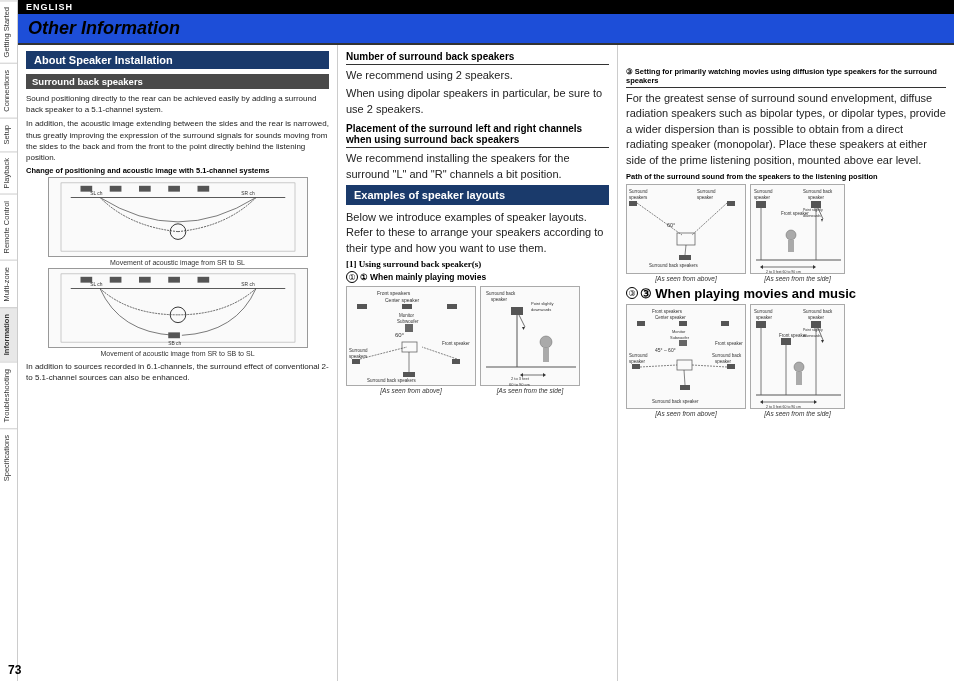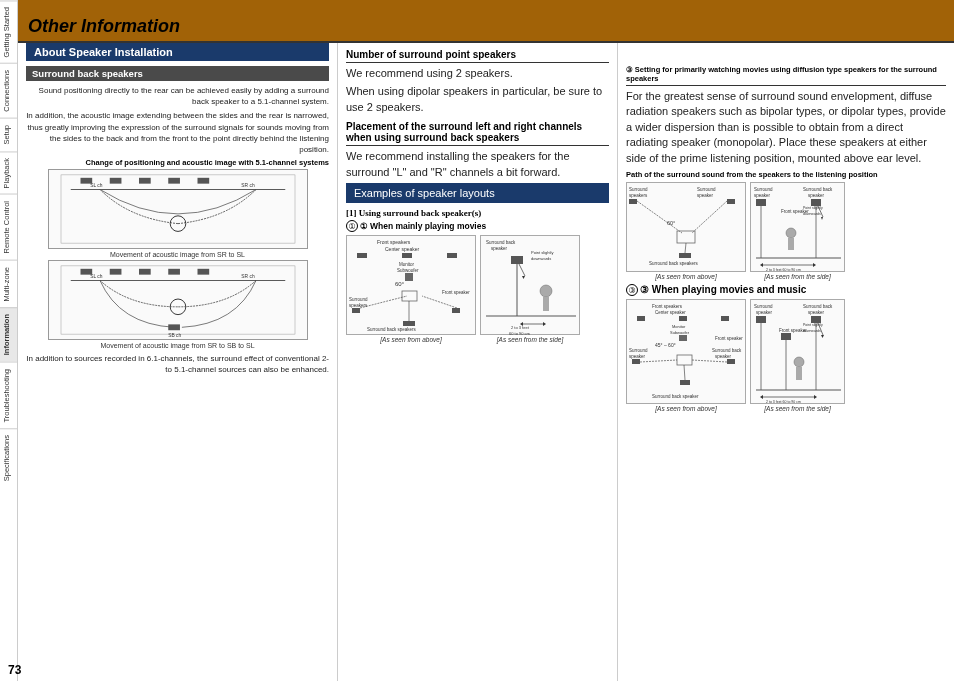--- a/index.html
+++ b/index.html
@@ -52,43 +52,43 @@
       background: #000;
       color: #fff;
       font-size: 9px;
       font-weight: bold;
       padding: 2px 8px;
       letter-spacing: 1px;
     }
 
     
     .page-header {
-      background: #a16207;
-      padding: 16px 10px 4px 10px;
+      background: #1d4ed8;
+      padding: 4px 10px 4px 10px;
       border-bottom: 2px solid #333;
     }
     .page-header h1 {
       font-size: 18px;
       font-weight: bold;
       color: #000;
       font-style: italic;
     }
 
     
     .content {
       display: flex;
       flex: 1;
       overflow: hidden;
     }
 
     
     .left-col {
       width: 320px;
       border-right: 1px solid #ccc;
-      padding: 0 8px;
+      padding: 6px 8px;
       overflow: hidden;
     }
 
     
     .section-header {
       background: #1a3a6b;
       color: #fff;
       font-size: 11px;
       font-weight: bold;
       padding: 3px 8px;
@@ -102,27 +102,26 @@
       font-weight: bold;
       padding: 2px 6px;
       margin-bottom: 4px;
     }
 
     .left-col p {
       font-size: 8px;
       line-height: 1.4;
       color: #222;
       margin-bottom: 3px;
-      text-align: right;
     }
 
     .diagram-label {
       font-size: 7.5px;
       font-weight: bold;
-      text-align: right;
+      text-align: left;
       margin: 3px 0 2px 0;
     }
 
     
     .diagram-container {
       display: flex;
       justify-content: center;
       margin: 2px 0;
     }
 
@@ -181,21 +180,21 @@
       font-size: 11px;
       line-height: 1.4;
       color: #222;
       margin-bottom: 3px;
     }
 
     .examples-header {
       background: #1a3a6b;
       color: #fff;
       font-size: 11px;
-      font-weight: normal;
+      font-weight: bold;
       padding: 4px 8px;
       margin-bottom: 5px;
     }
 
     .numbered-item {
       font-size: 9px;
       font-weight: bold;
       margin: 3px 0 2px 0;
       font-family: Liberation Serif, serif;
     }
@@ -256,20 +255,23 @@
   <div class="sidebar-tab">Playback</div>
   <div class="sidebar-tab">Remote Control</div>
   <div class="sidebar-tab">Multi-zone</div>
   <div class="sidebar-tab active">Information</div>
   <div class="sidebar-tab">Troubleshooting</div>
   <div class="sidebar-tab">Specifications</div>
 </div>
 
 <div class="main">
 
+  <div class="top-banner">
+    <span>ENGLISH</span>
+  </div>
 
   <div class="page-header">
     <h1 class="italic-bold">Other Information</h1>
   </div>
 
   <div class="content">
 
     <div class="left-col">
       <div class="section-header">About Speaker Installation</div>
       <div class="subsection-header">Surround back speakers</div>
@@ -334,28 +336,29 @@
       <div class="movement-label">Movement of acoustic image from SR to SB to SL</div>
 
       <p class="body-text" style="margin-top:4px;">In addition to sources recorded in 6.1-channels, the surround effect of conventional 2- to 5.1-channel sources can also be enhanced.</p>
 
       <div class="page-number">73</div>
     </div>
 
     <div class="right-col">
 
       <div class="middle-col">
-        <div class="section-heading">Number of surround point speakers</div>
+        <div class="section-heading">Number of surround back speakers</div>
         <p class="body-text">We recommend using 2 speakers.</p>
         <p class="body-text">When using dipolar speakers in particular, be sure to use 2 speakers.</p>
 
         <div class="section-heading" style="margin-top:6px;">Placement of the surround left and right channels when using surround back speakers</div>
-        <p class="body-text">We recommend installing the speakers for the surround "L" and "R" channels a bit forward.</p>
+        <p class="body-text">We recommend installing the speakers for the surround "L" and "R" channels a bit position.</p>
 
         <div class="examples-header">Examples of speaker layouts</div>
+        <p class="body-text">Below we introduce examples of speaker layouts. Refer to these to arrange your speakers according to their type and how you want to use them.</p>
 
         <div class="numbered-item">[1] Using surround back speaker(s)</div>
 
         <div style="display:flex;align-items:center;margin:2px 0;">
           <span class="circle-num">①</span>
           <span style="font-size:8.5px;font-weight:bold;">① When mainly playing movies</span>
         </div>
 
         <div class="speaker-diagrams">
 
@@ -499,21 +502,21 @@
                 <line x1="67" y1="23" x2="72" y2="34" stroke="#333" stroke-width="0.7"></line>
                 <polygon points="70,34 72,34 71,37" fill="#333"></polygon>
               </svg>
             </div>
             <div class="spk-diag-label">[As seen from the side]</div>
           </div>
         </div>
 
         <div style="display:flex;align-items:center;margin:4px 0 2px 0;">
           <span class="circle-num">③</span>
-          <span style="font-size:10px;font-weight:bold;">③ When playing movies and music</span>
+          <span style="font-size:13px;font-weight:bold;">③ When playing movies and music</span>
         </div>
 
         <div class="speaker-diagrams">
           <div>
             <div class="spk-diag" style="width:120px;height:105px;">
               <svg viewBox="0 0 120 105" width="120" height="105">
 
                 <text x="25" y="8" font-size="4.5" fill="#333">Front speakers</text>
                 <text x="28" y="14" font-size="4.5" fill="#333">Center speaker</text>
                 <rect x="10" y="16" width="8" height="5" fill="#555"></rect>

